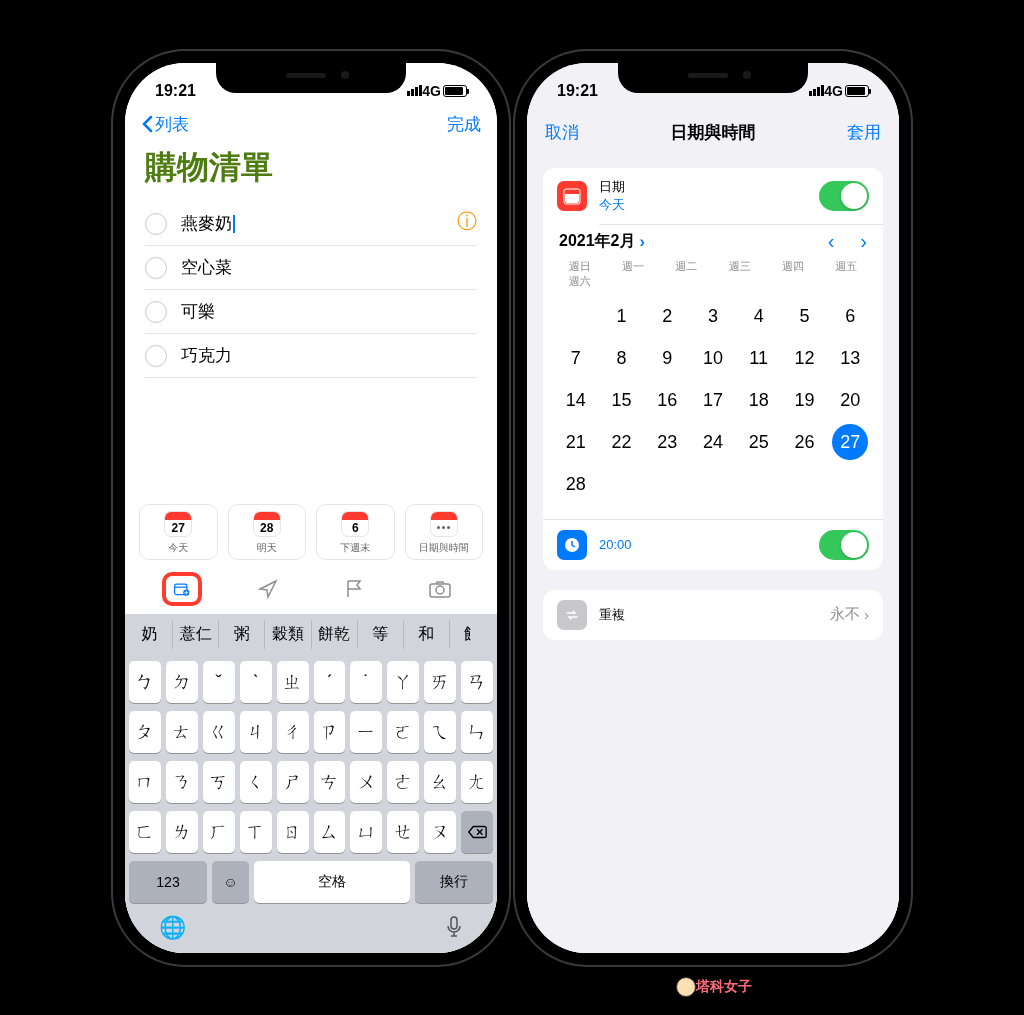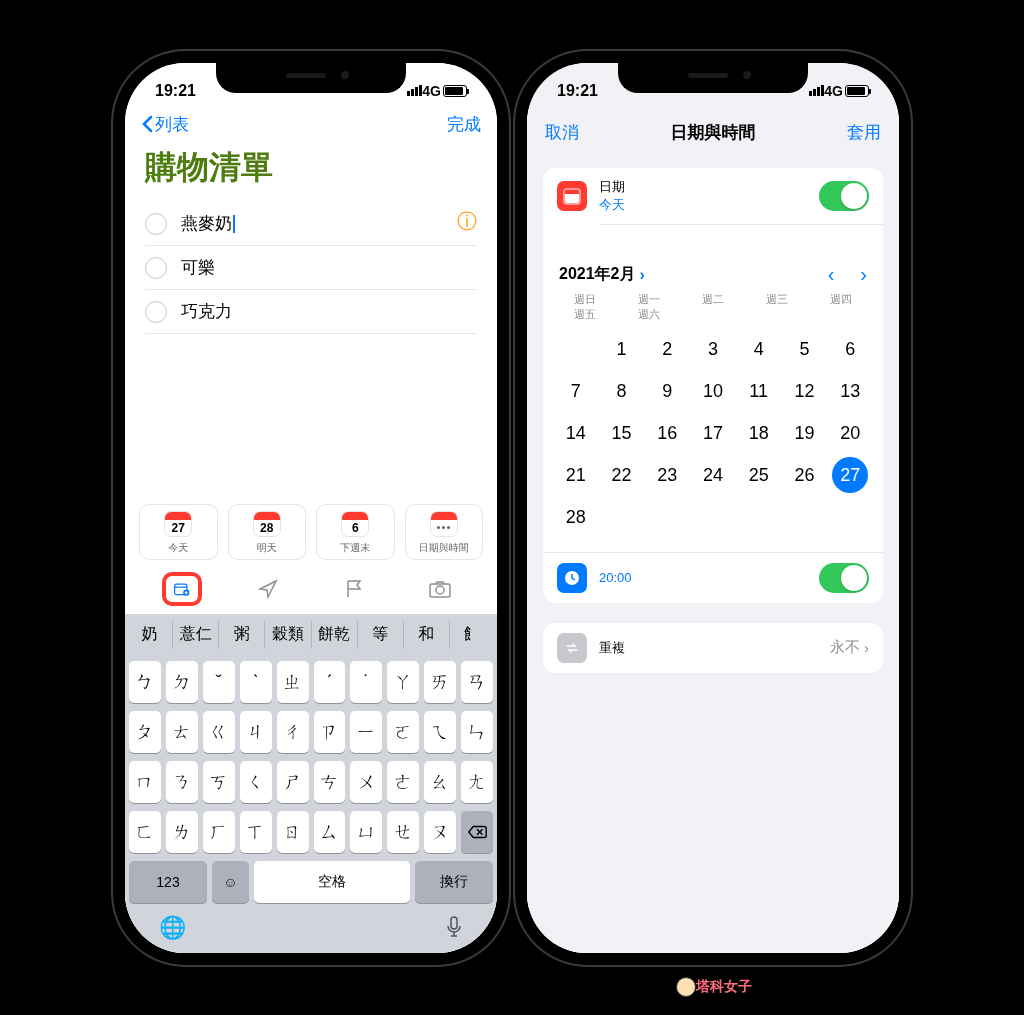--- a/index.html
+++ b/index.html
@@ -61,25 +61,25 @@
 .app-icon.red { background:#ff3b30; }
 .app-icon.blue { background:#007aff; }
 .app-icon.gray2 { background:#c7c7cc; }
 .app-icon svg { width:18px; height:18px; fill:#fff; }
 .row-text { flex:1; }
 .row-text .main { font-size:13px; }
 .row-text .sub { font-size:13px; color:#007aff; }
 .toggle { width:50px; height:30px; background:#34c759; border-radius:15px; position:relative; }
 .toggle::after { content:""; position:absolute; right:2px; top:2px; width:26px; height:26px; background:#fff; border-radius:50%; box-shadow:0 1px 3px rgba(0,0,0,0.2); }
 .divider { height:0.5px; background:#e5e5e5; margin-left:56px; }
-.cal-header { display:flex; justify-content:space-between; padding:6px 16px 4px; align-items:center;margin-top:33px; }
+.cal-header { display:flex; justify-content:space-between; padding:6px 16px 4px; align-items:center; }
 .cal-month { font-size:16px; font-weight:600; display:flex; align-items:center; gap:4px; }
 .cal-month .chev { color:#007aff; }
 .cal-arrows { display:flex; gap:26px; color:#007aff; font-size:20px; }
-.weekdays { display:grid; grid-template-columns:repeat(5,1fr); padding:2px 10px; font-size:11px; color:#8e8e93; text-align:center; }
+.weekdays { display:grid; grid-template-columns:repeat(6,1fr); padding:2px 10px; font-size:11px; color:#8e8e93; text-align:center; }
 .days { display:grid; grid-template-columns:repeat(7,1fr); padding:4px 10px 14px; gap:0; }
 .day { height:42px; display:flex; align-items:center; justify-content:center; font-size:18px; }
 .day.sel { background:#007aff; color:#fff; border-radius:50%; width:36px; height:36px; margin:3px auto; }
 .repeat-val { color:#8e8e93; font-size:15px; display:flex; align-items:center; gap:4px; }
 
 .watermark { position:absolute; bottom:18px; right:50%; transform:translateX(240px); color:#ff6b7a; font-size:14px; font-weight:600; display:flex; align-items:center; gap:0; z-index:200;padding-left:20px; }
 .watermark .face { width:20px; height:20px; background:#ffe0b2; border-radius:50%; border:1px solid #333; position:relative; }
 
 .signal { display:inline-flex; gap:1px; align-items:flex-end; }
 .signal i { width:3px; background:#000; display:block; }
@@ -115,20 +115,24 @@
         <span>列表</span>
       </span>
       <span>完成</span>
     </div>
     <div class="title">購物清單</div>
     <div class="list">
       <div class="item">
         <span class="radio"></span>
         <span class="text"><span>燕麥奶</span><span class="cursor"></span></span>
         <span class="info-icon">ⓘ</span>
+      </div>
+      <div class="item">
+        <span class="radio"></span>
+        <span class="text">空心菜</span>
       </div>
       <div class="item">
         <span class="radio"></span>
         <span class="text">可樂</span>
       </div>
       <div class="item">
         <span class="radio"></span>
         <span class="text">巧克力</span>
       </div>
     </div>

